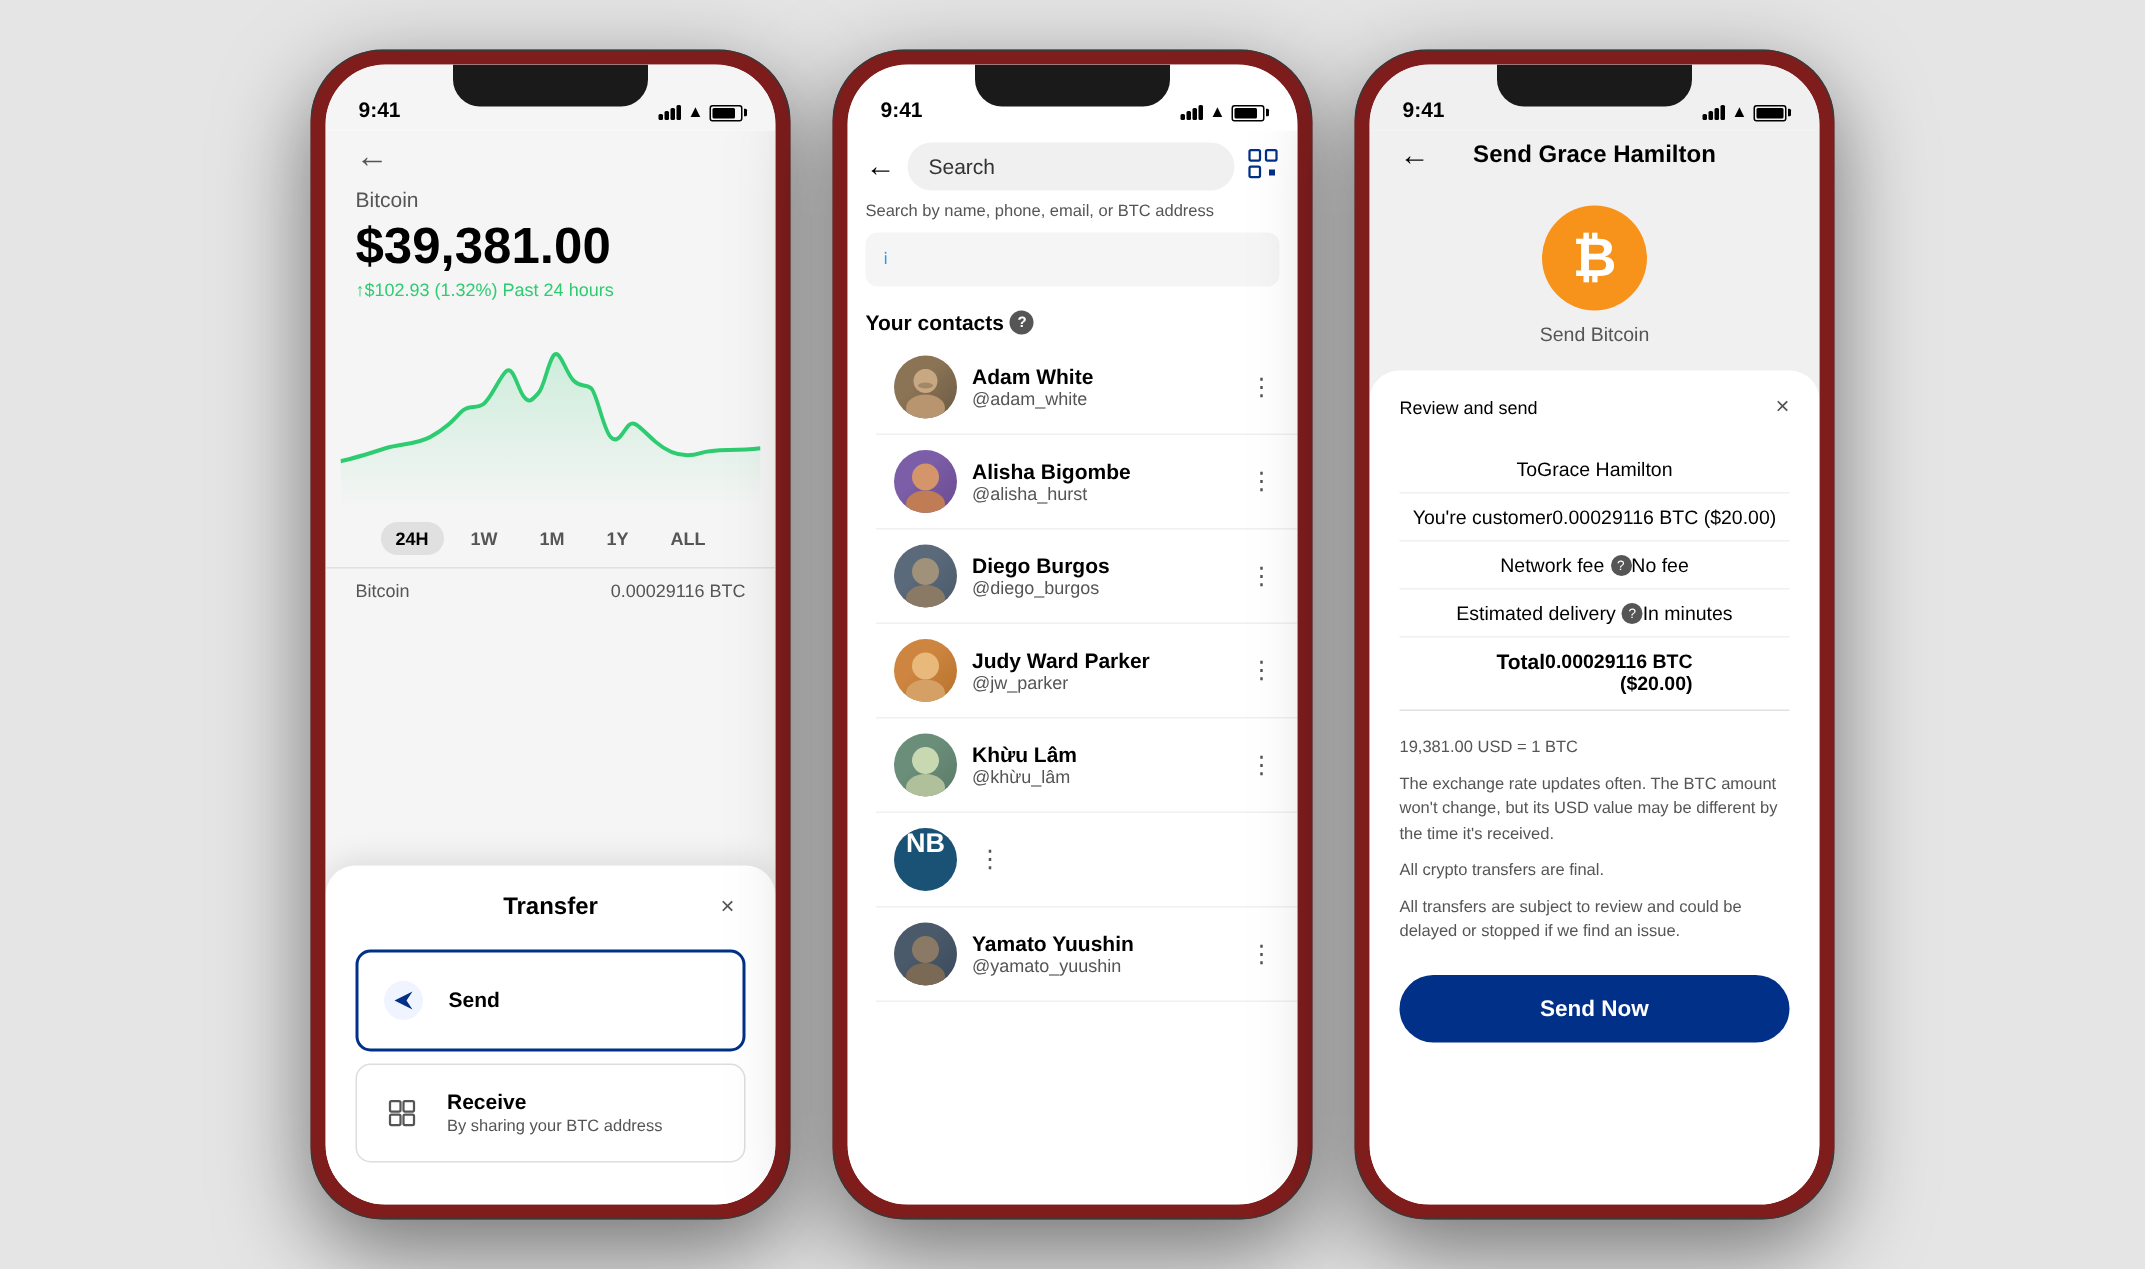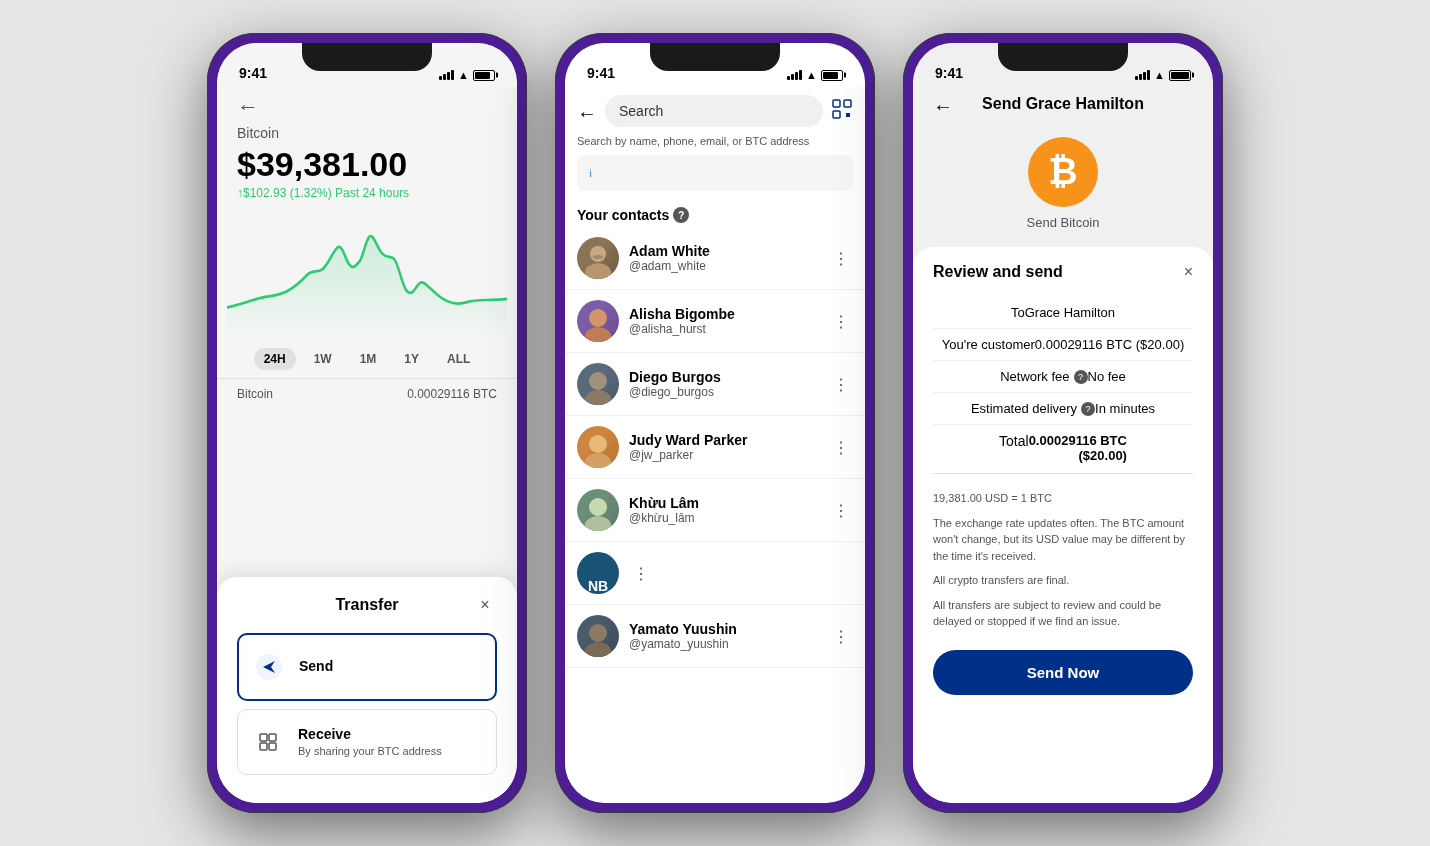--- a/index.html
+++ b/index.html
@@ -17,21 +17,21 @@
       display: flex;
       gap: 28px;
       align-items: center;
       justify-content: center;
     }
 
     
     .phone {
       width: 320px;
       height: 780px;
-      background: #4c1d95;
+      background: #7f1d1d;
       border-radius: 48px;
       position: relative;
       box-shadow: 0 20px 60px rgba(0,0,0,0.5), inset 0 0 0 1px #3a3a3a;
     }
     .phone-inner {
       position: absolute;
       top: 10px; left: 10px; right: 10px; bottom: 10px;
       background: #fff;
       border-radius: 40px;
       overflow: hidden;
@@ -297,32 +297,33 @@
       align-items: center;
       justify-content: center;
     }
     .contact-list { flex: 1; overflow: hidden; }
     .contact-item {
       display: flex;
       align-items: center;
       padding: 10px 12px;
       cursor: pointer;
       border-bottom: 1px solid #f0f0f0;
+      margin-left: 19px;
     }
     .contact-avatar {
       width: 42px; height: 42px;
       border-radius: 50%;
       margin-right: 10px;
       flex-shrink: 0;
       overflow: hidden;
       display: flex;
-      align-items: flex-end;
+      align-items: flex-start;
       justify-content: center;
       font-weight: 700;
-      font-size: 14px;
+      font-size: 18px;
       color: #fff;
     }
     .contact-info { flex: 1; }
     .contact-name { font-size: 14px; font-weight: 600; color: #000; }
     .contact-handle { font-size: 12px; color: #555; }
     .contact-more { color: #555; font-size: 16px; cursor: pointer; padding: 4px; }
 
     
     .phone3 .status-bar { background: #f0f0f0; color: #000; }
     .phone3-content {
@@ -378,22 +379,22 @@
       display: flex;
       flex-direction: column;
     }
     .review-header {
       display: flex;
       justify-content: space-between;
       align-items: center;
       margin-bottom: 16px;
     }
     .review-title {
-      font-size: 16px;
-      font-weight: 700;
+      font-size: 12px;
+      font-weight: 400;
       color: #000;
     }
     .review-close {
       font-size: 16px;
       color: #555;
       cursor: pointer;
     }
     .review-row {
       display: flex;
       justify-content: center;
@@ -758,21 +759,21 @@
 
             <div class="review-row">
               <div class="review-label">
                 Estimated delivery
                 <div class="help-dot" style="display:inline-flex; width:14px; height:14px; font-size:9px;">?</div>
               </div>
               <div class="review-value">In minutes</div>
             </div>
 
             <div class="review-row total" style="border-bottom: 1px solid #e0e0e0; padding-bottom: 10px; margin-bottom: 8px;">
-              <div class="review-label" style="font-weight:400;">Total</div>
+              <div class="review-label" style="font-weight:700;">Total</div>
               <div class="review-value" style="font-weight:700;">0.00029116 BTC<br>($20.00)</div>
             </div>
 
             <div class="review-info">
               <p>19,381.00 USD = 1 BTC</p>
               <p>The exchange rate updates often. The BTC amount won't change, but its USD value may be different by the time it's received.</p>
               <p>All crypto transfers are final.</p>
               <p>All transfers are subject to review and could be delayed or stopped if we find an issue.</p>
             </div>
 

